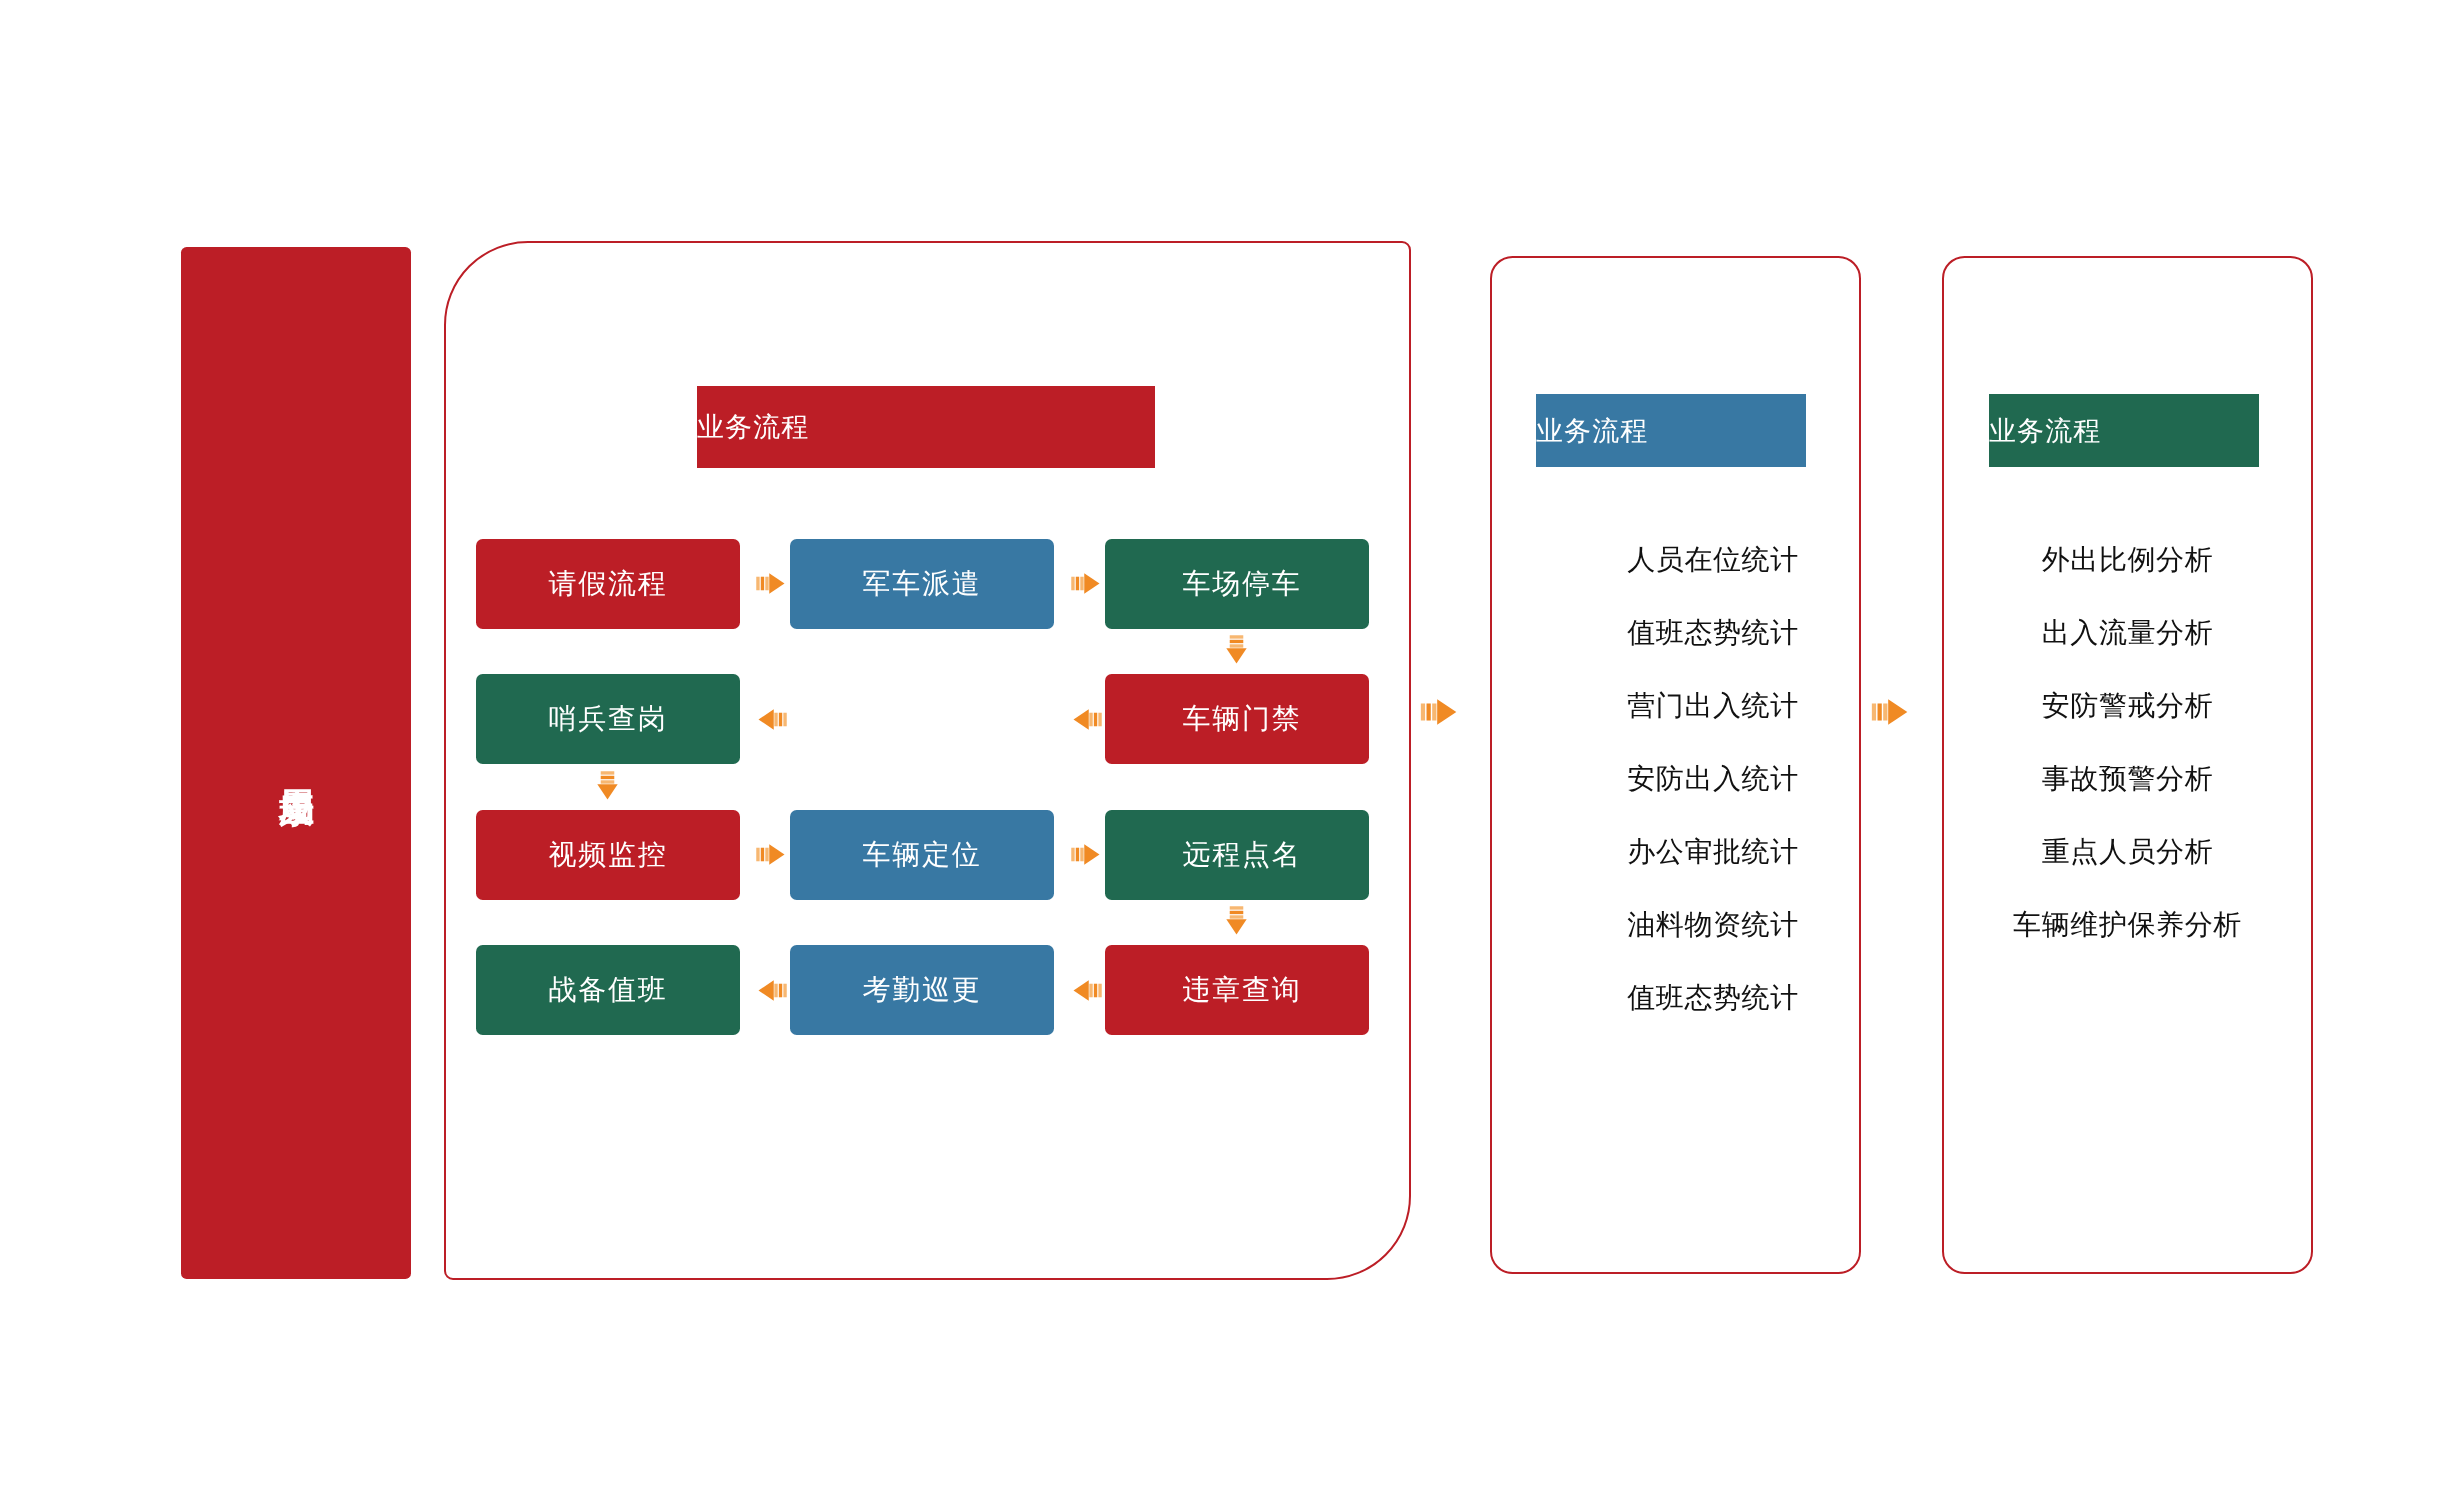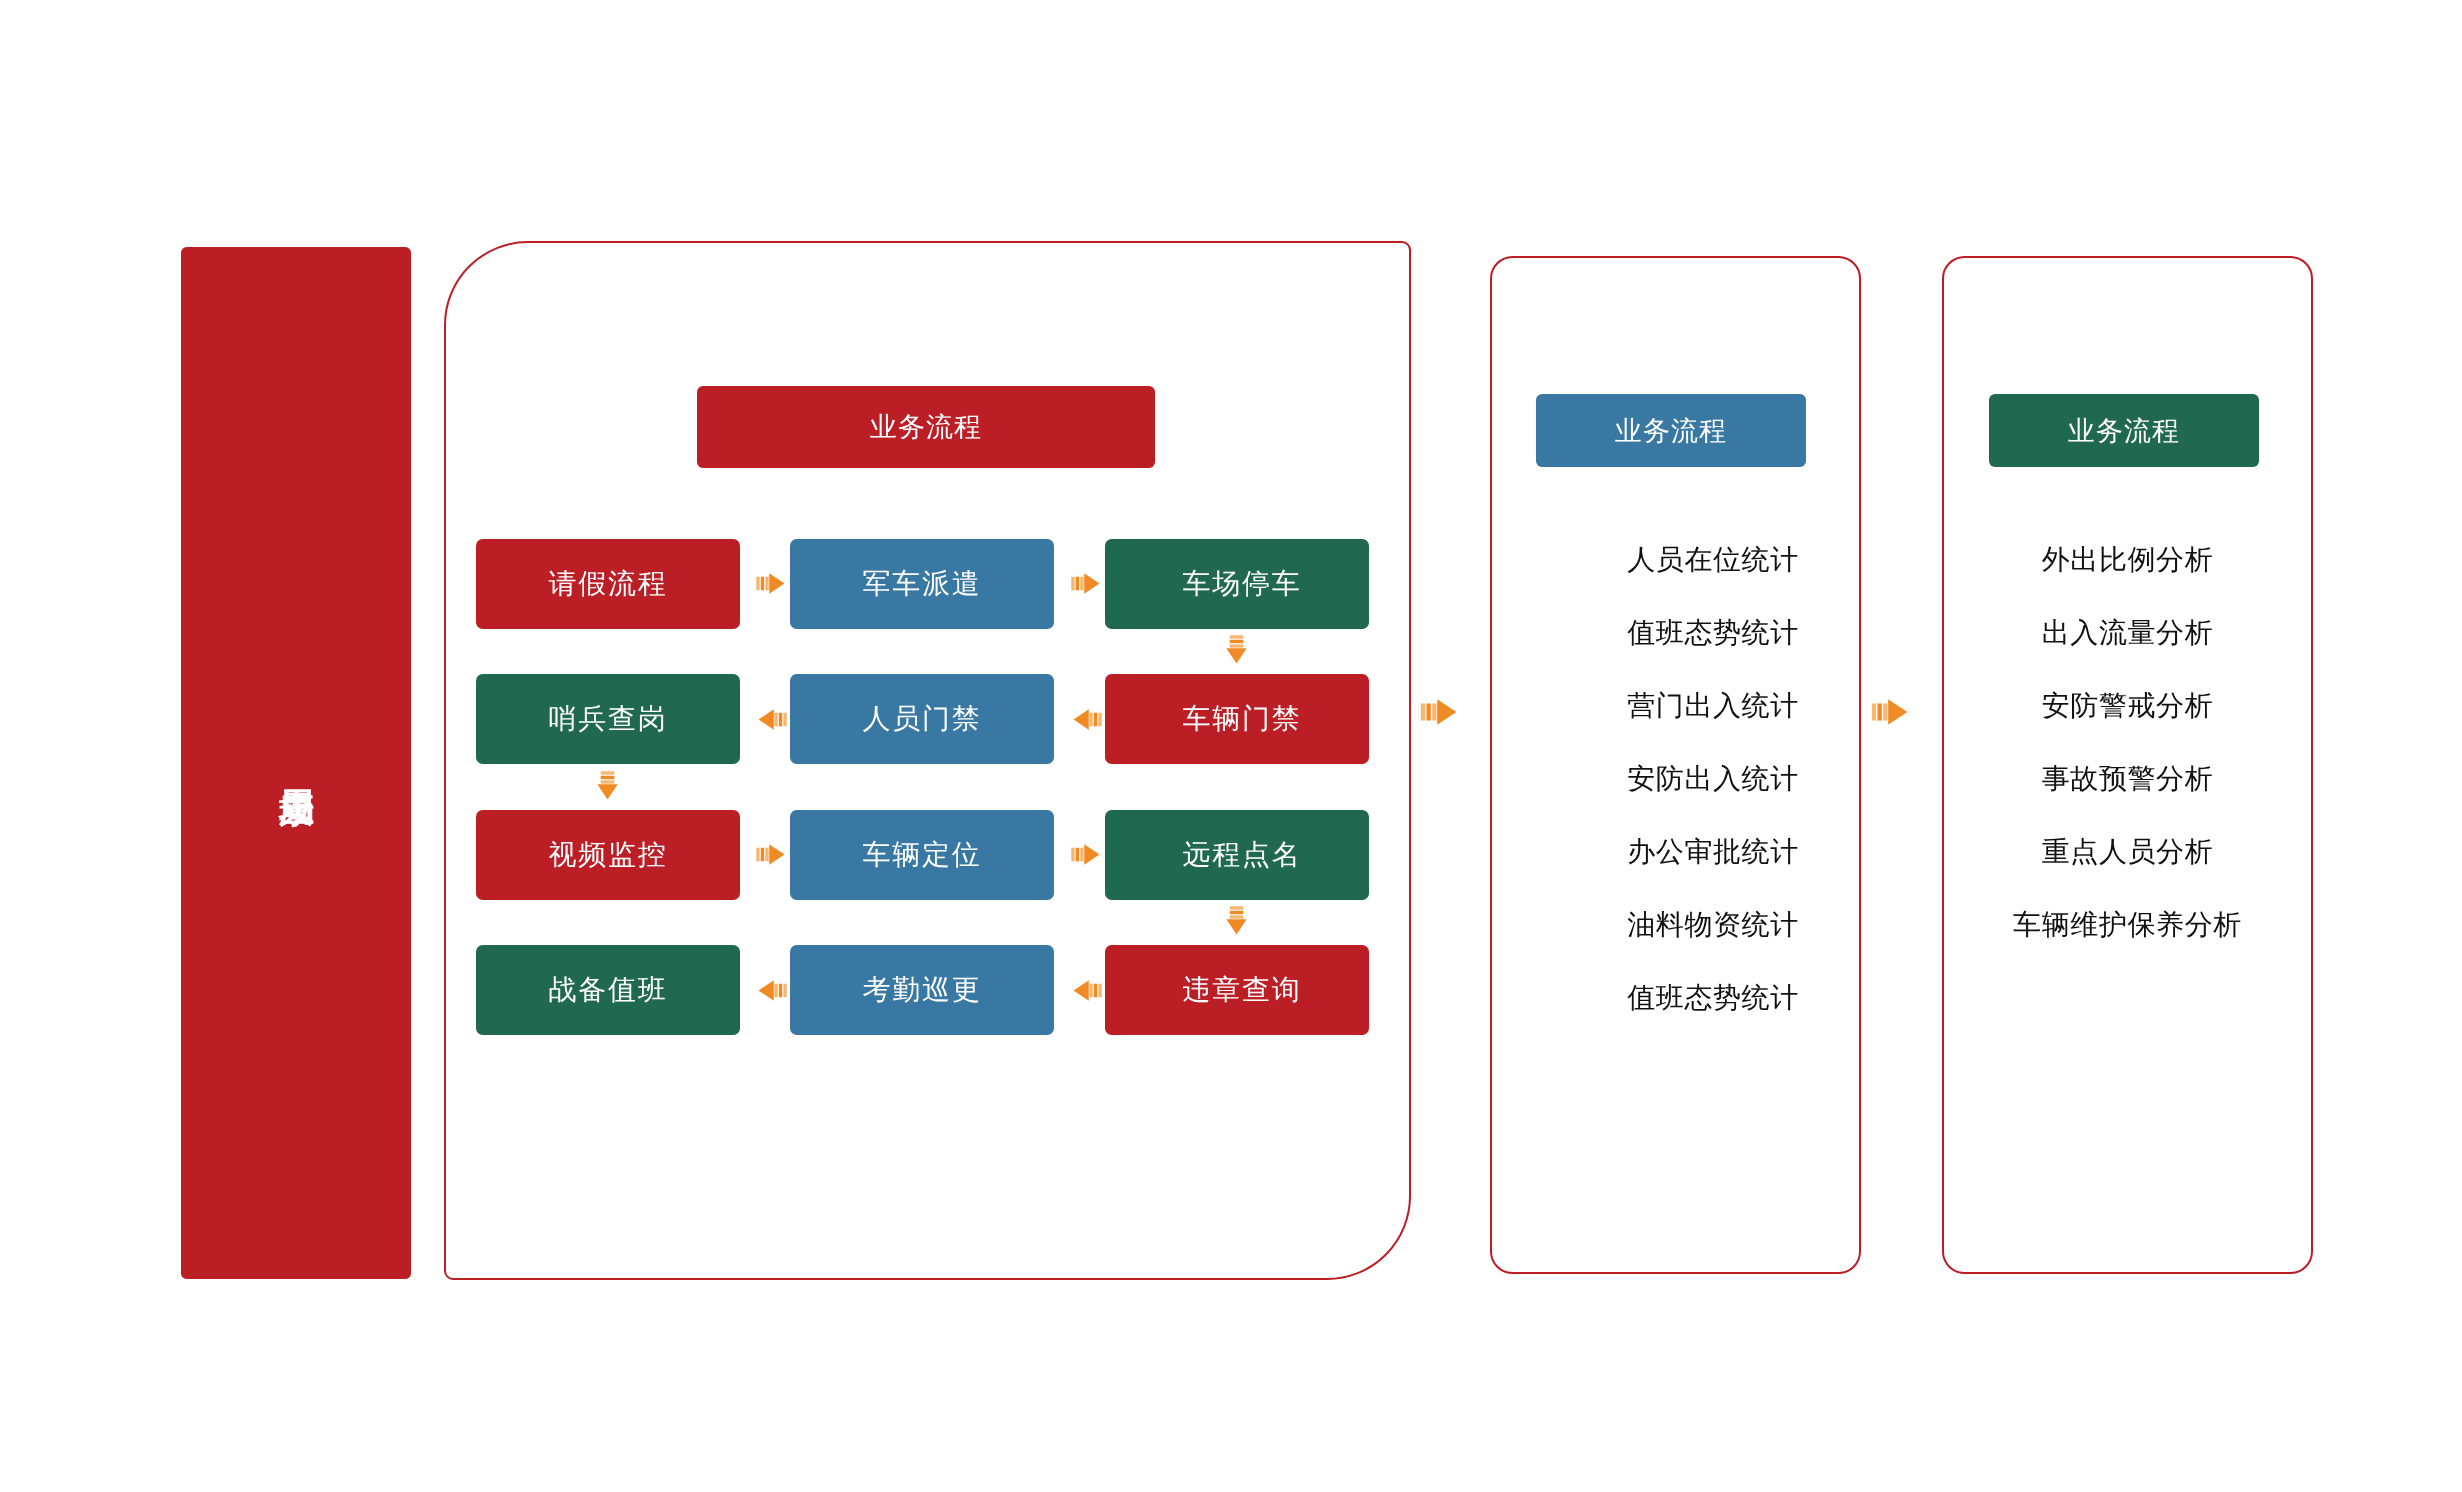--- a/index.html
+++ b/index.html
@@ -67,22 +67,22 @@
     width: 371px;
     height: 1018px;
     border-radius: 22.5px 22.5px 22.5px 22.5px;
   }
 
   
   .chip-header {
     position: absolute;
     display: flex;
     align-items: center;
-    justify-content: center;
-    border-radius: 6px;
+    justify-content: flex-start;
+    border-radius: 0;
     color: #ffffff;
     font-size: 27px;
     font-weight: 400;
     letter-spacing: 1.1px;
   }
   .chip-header.red   { background: #BC1E26; }
   .chip-header.blue  { background: #3878A3; }
   .chip-header.green { background: #206950; }
 
   .main-header  { left: 697px; top: 386px; width: 458px; height: 82px; }
@@ -194,23 +194,20 @@
   <div class="flow-cell blue col-1 row-0">
     <span>军车派遣</span>
   </div>
   <div class="flow-cell green col-2 row-0">
     <span>车场停车</span>
   </div>
 
   <div class="flow-cell green col-0 row-1">
     <span>哨兵查岗</span>
   </div>
-  <div class="flow-cell blue col-1 row-1">
-    <span>人员门禁</span>
-  </div>
   <div class="flow-cell red col-2 row-1">
     <span>车辆门禁</span>
   </div>
 
   <div class="flow-cell red col-0 row-2">
     <span>视频监控</span>
   </div>
   <div class="flow-cell blue col-1 row-2">
     <span>车辆定位</span>
   </div>

